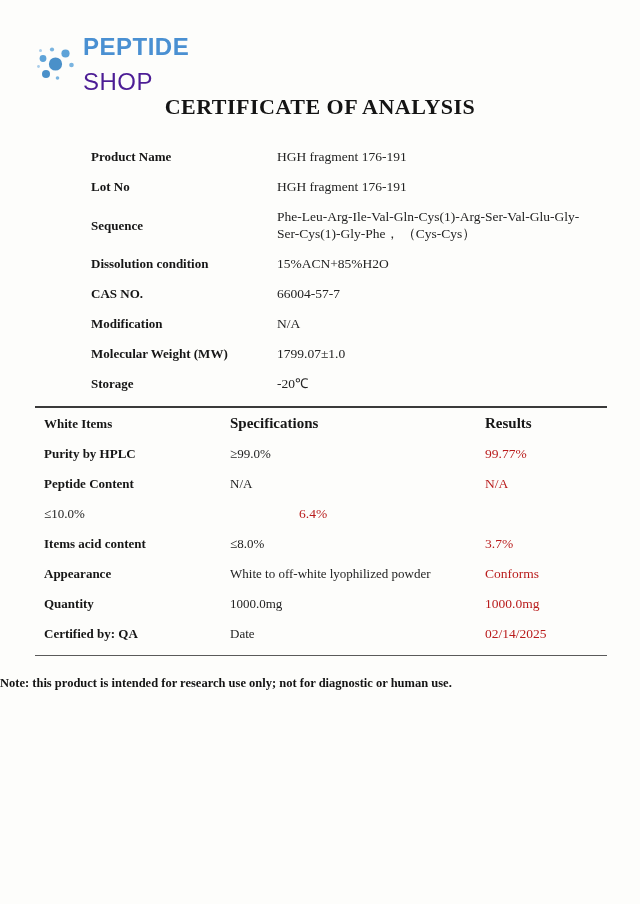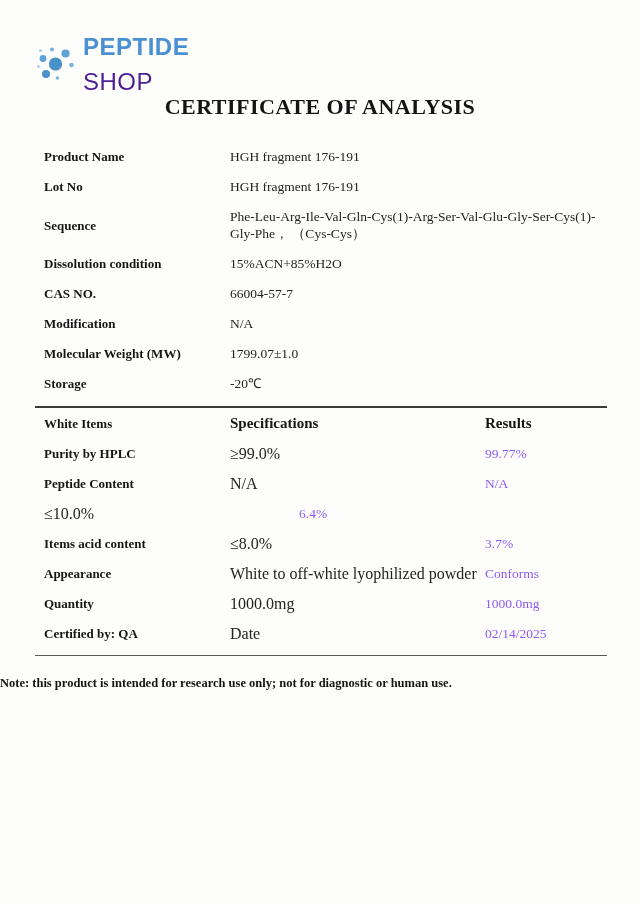--- a/index.html
+++ b/index.html
@@ -57,20 +57,21 @@
     position: absolute;
     top: 148px;
     left: 44px;
     width: 556px;
   }
   .info-row {
     display: flex;
     align-items: flex-end;
     margin-bottom: 13px;
     min-height: 17px;
+    margin-left: 47px;
   }
   .info-label {
     width: 186px;
     flex: none;
     font-weight: 700;
     font-size: 13px;
     line-height: 17px;
     color: #161616;
   }
   .info-value {
@@ -115,29 +116,29 @@
     width: 186px;
     flex: none;
     font-weight: 700;
     font-size: 13px;
     line-height: 17px;
     color: #161616;
   }
   .col-spec {
     width: 255px;
     flex: none;
-    font-size: 16px;
+    font-size: 13px;
     line-height: 17px;
     color: #232323;
   }
   .col-result {
     width: 115px;
     font-size: 13.5px;
     line-height: 17px;
-    color: #8b5cf6;
+    color: #b91c1c;
   }
   .test-header .col-spec,
   .test-header .col-result { font-weight: 700; font-size: 15px; color: #161616; }
 
   
   .note {
     position: absolute;
     top: 676px;
     left: 0;
     width: 100%;

